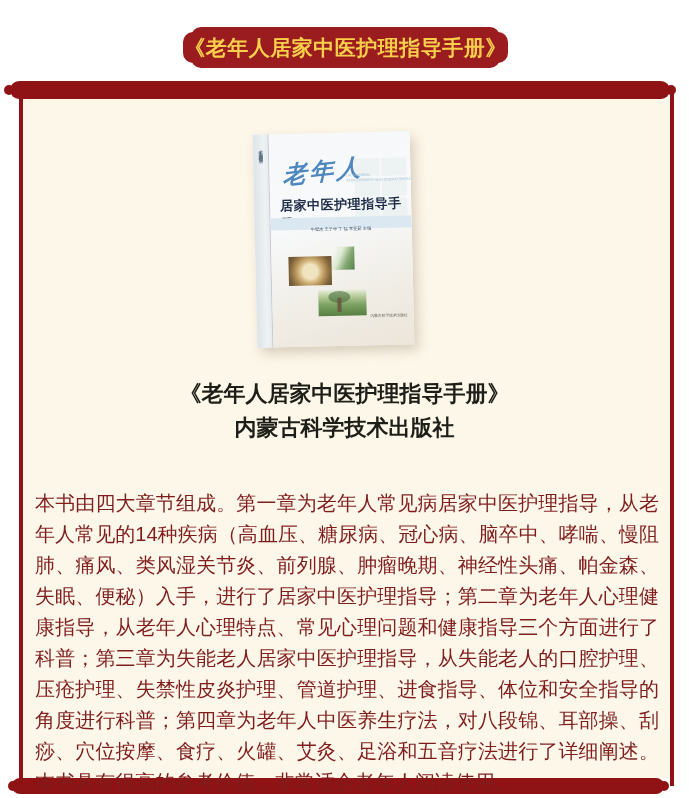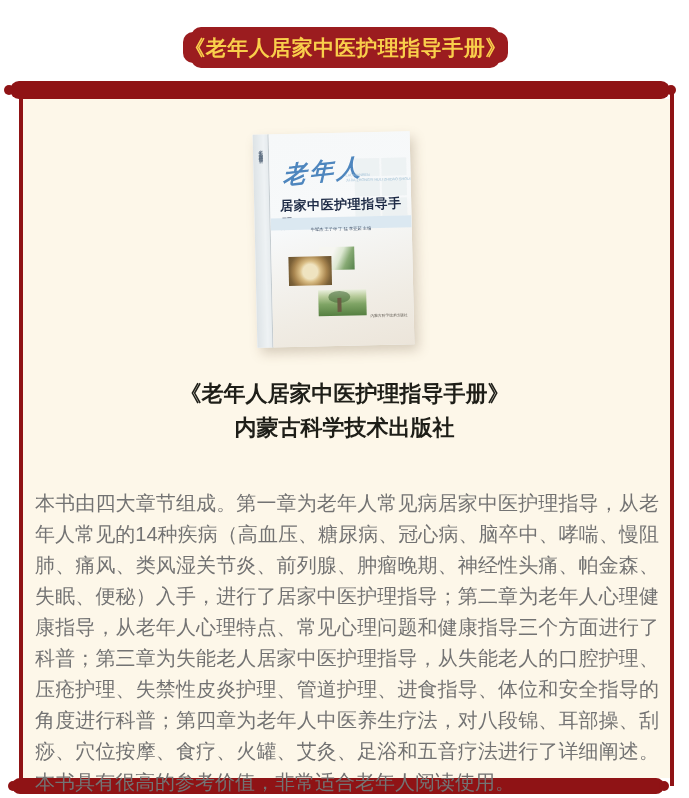--- a/index.html
+++ b/index.html
@@ -56,21 +56,21 @@
     background:linear-gradient(180deg,#e8eedb 0%,#b9cc9c 25%,#7fa465 55%,#557f41 100%);}
   .photo-park::before{content:"";position:absolute;left:10px;top:1px;width:22px;height:12px;border-radius:50%;
     background:rgba(60,100,50,0.55);}
   .photo-park::after{content:"";position:absolute;left:19px;top:8px;width:4px;height:14px;background:#6b5b43;}
   .cover-publisher{position:absolute;right:6px;top:181px;font-size:6px;transform:scale(0.62);
     transform-origin:right top;color:#5f5a52;white-space:nowrap;z-index:2;}
   
   .book-info{position:absolute;left:0;top:366px;width:689px;text-align:center;z-index:3;
     color:#1e1e18;font-weight:bold;font-size:22px;line-height:34px;}
   .description{position:absolute;left:35px;top:477px;width:624px;z-index:3;
-    font-size:20px;line-height:31px;color:#737373;text-align:justify;text-justify:inter-ideograph;}
+    font-size:20px;line-height:31px;color:#7f1d1d;text-align:justify;text-justify:inter-ideograph;}
 </style>
 </head>
 <body>
 
 <div id="canvas">
 
   <div class="banner">
     <div class="plate-wide"></div>
     <div class="plate-tall"></div>
     <div class="banner-text">《老年人居家中医护理指导手册》</div>

